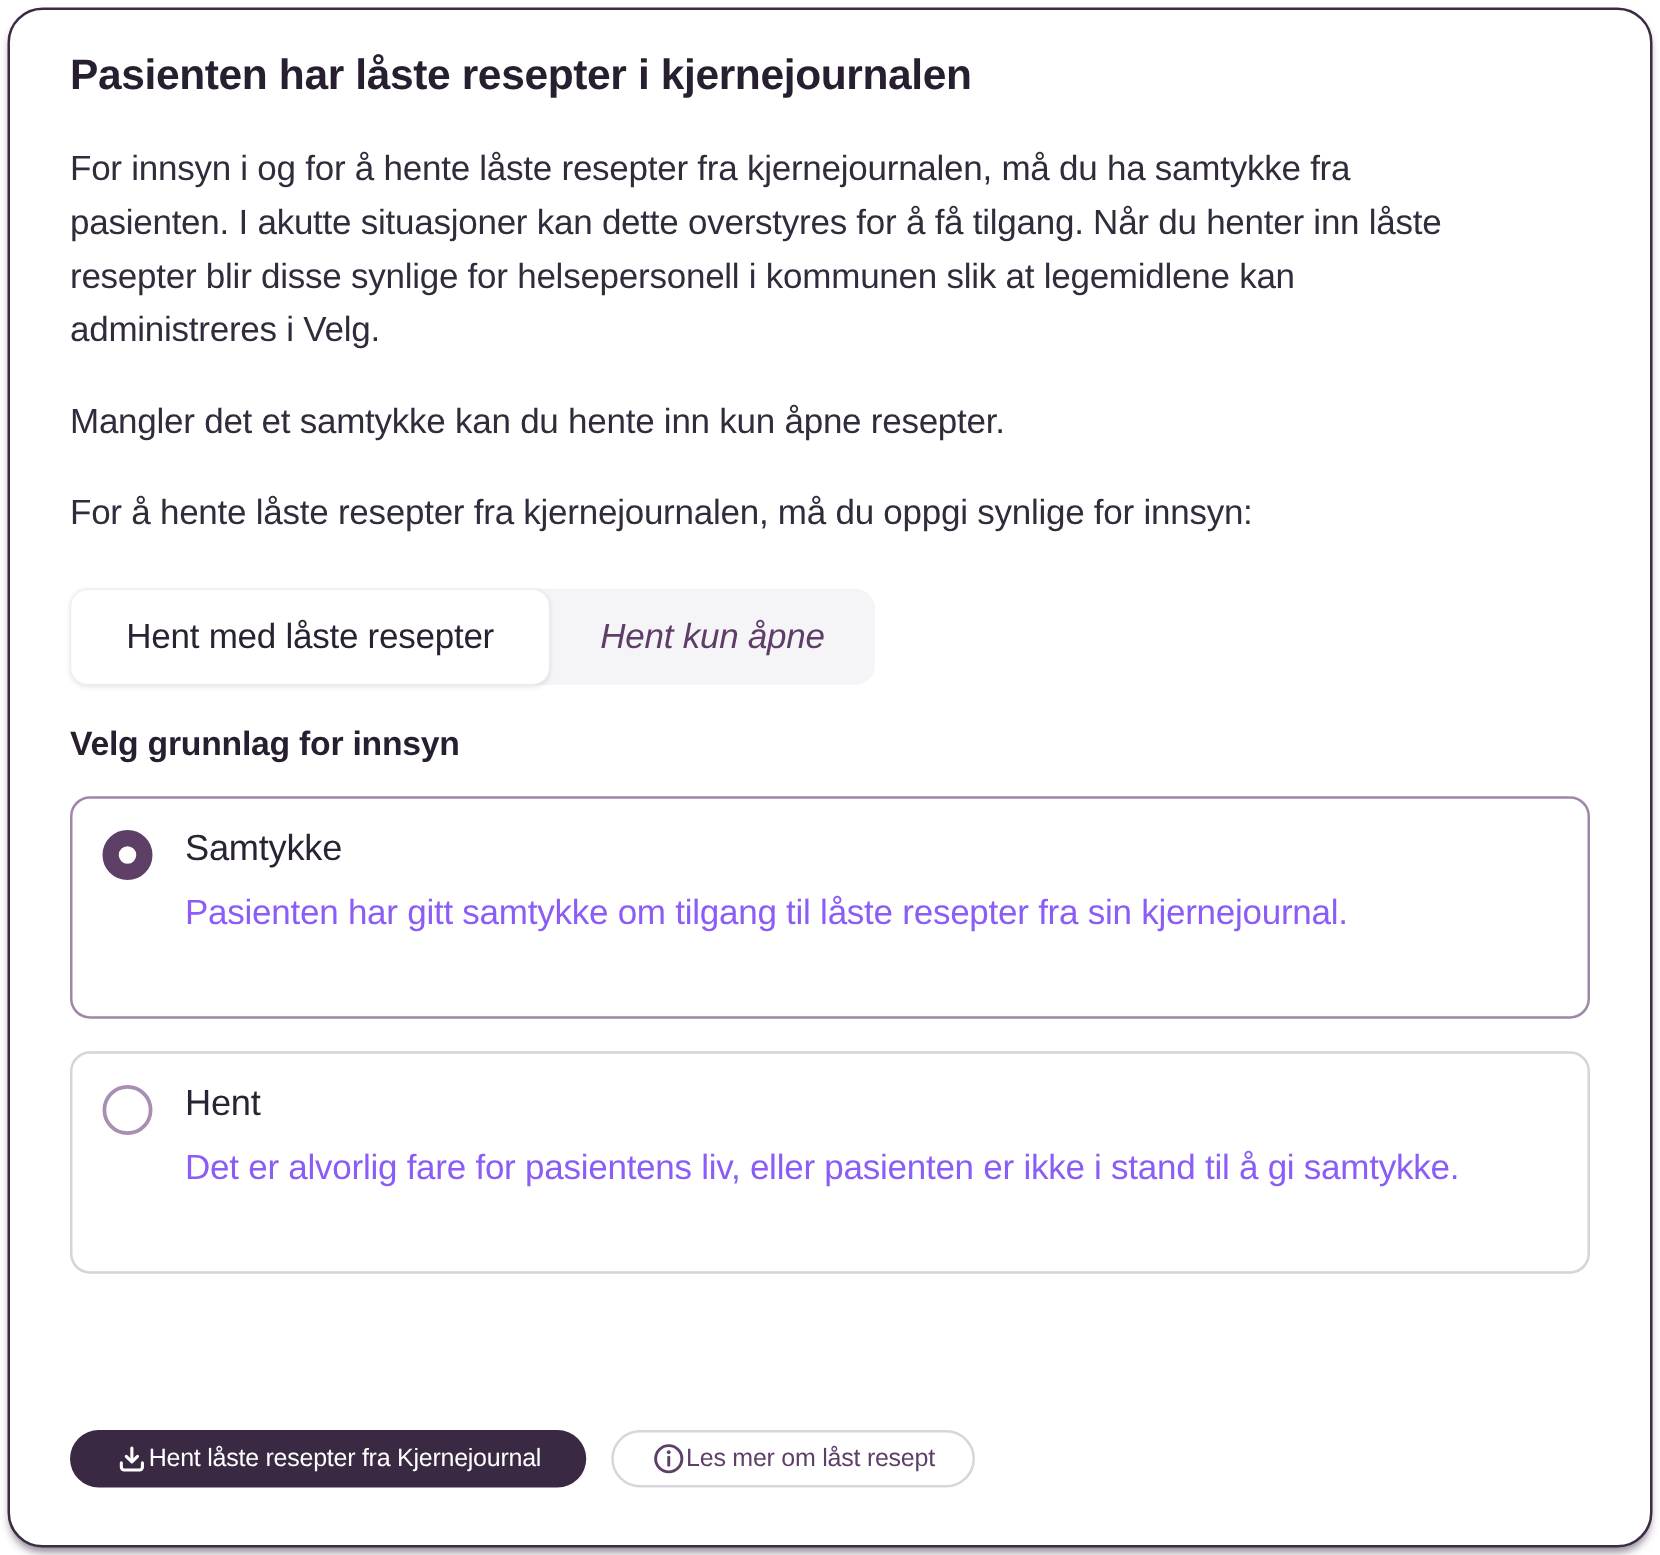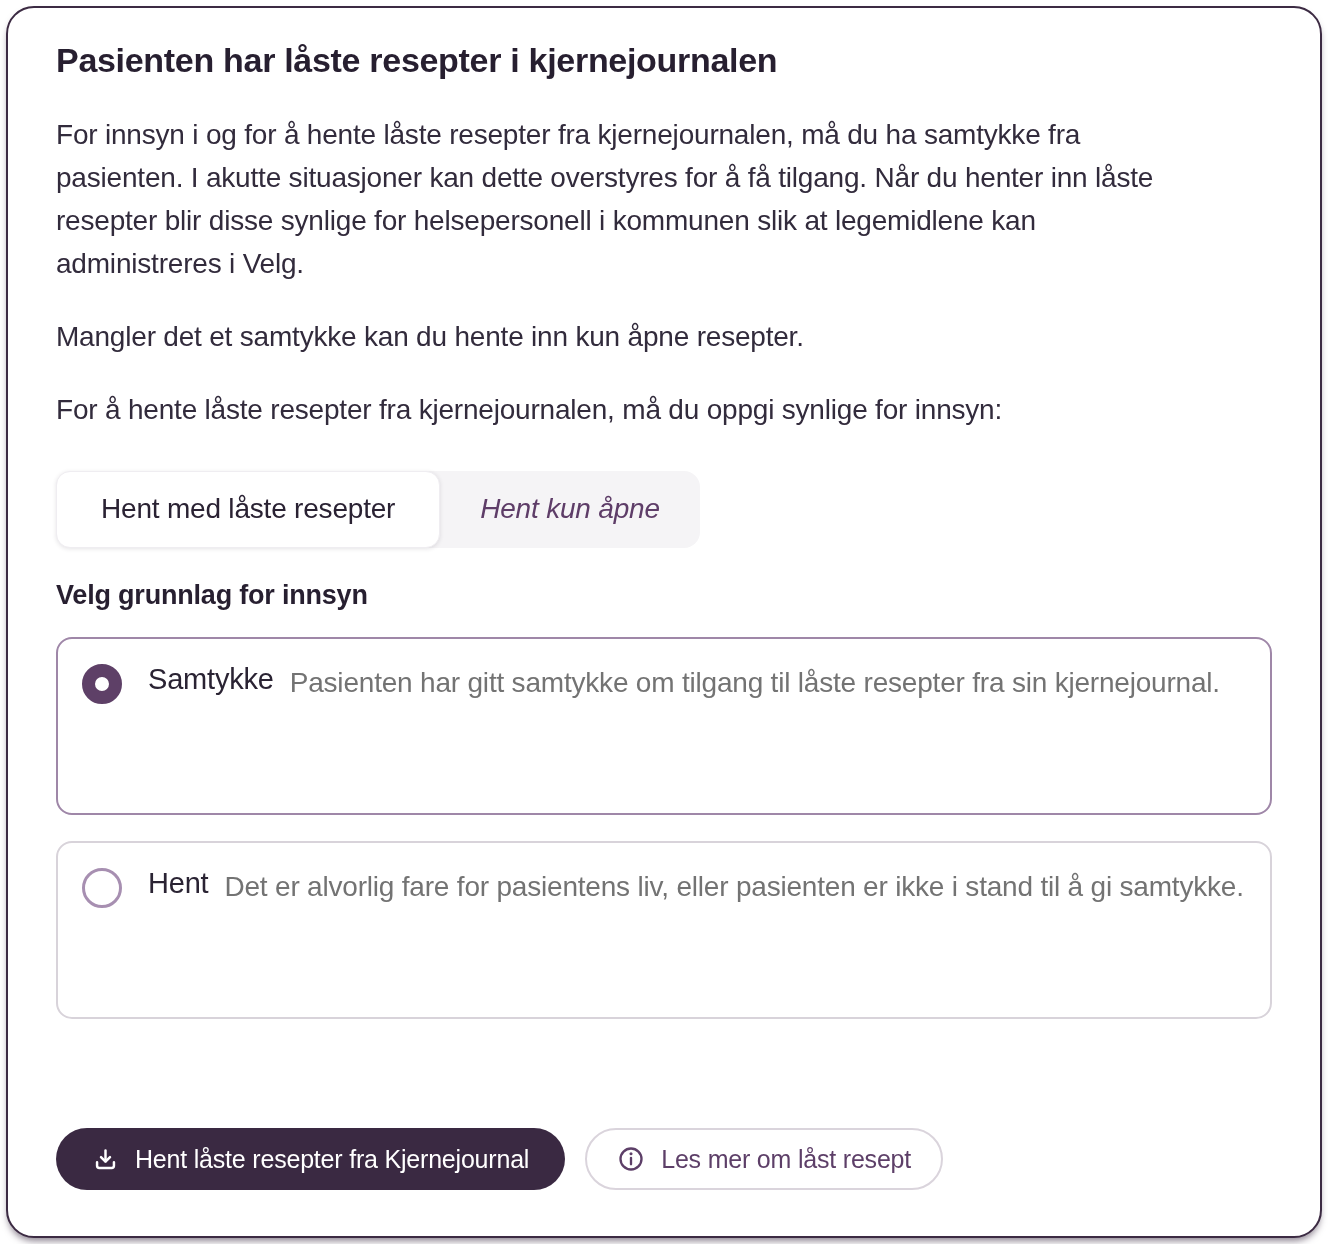--- a/index.html
+++ b/index.html
@@ -95,51 +95,49 @@
     box-sizing: border-box;
     flex: none;
     width: 40px;
     height: 40px;
     margin-top: 3px;
     border-radius: 50%;
     background: #ffffff;
   }
   .radio.checked   { border: 13px solid #5e4067; }
   .radio.unchecked { border: 3px solid #a78fb1; }
-  .option-text { display: flex; flex-direction: row; }
+  .option-text { display: flex; flex-direction: column; }
   .option-label {
     font-size: 29px;
     color: #2a2333;
     margin: 2px 0 12px 0;
     letter-spacing: -0.2px;
   }
   .option-desc {
     font-size: 28px;
     line-height: 44px;
-    color: #737373;
+    color: #8b5cf6;
     max-width: 1065px;
     letter-spacing: -0.2px;
-    margin-left: 16px;
   }
   .footer {
     position: absolute;
     left: 48px;
     bottom: 46px;
     display: flex;
     align-items: center;
     gap: 20px;
   }
   .btn {
     display: inline-flex;
     align-items: center;
-    gap: 16px;
-    height: 62px;
+    height: 46px;
     border-radius: 31px;
     font-family: "Liberation Sans", sans-serif;
-    font-size: 25px;
+    font-size: 20px;
     letter-spacing: -0.2px;
     cursor: pointer;
     white-space: nowrap;
   }
   .btn-primary {
     background: #3a2942;
     color: #ffffff;
     border: none;
     padding: 0 36px;
   }

